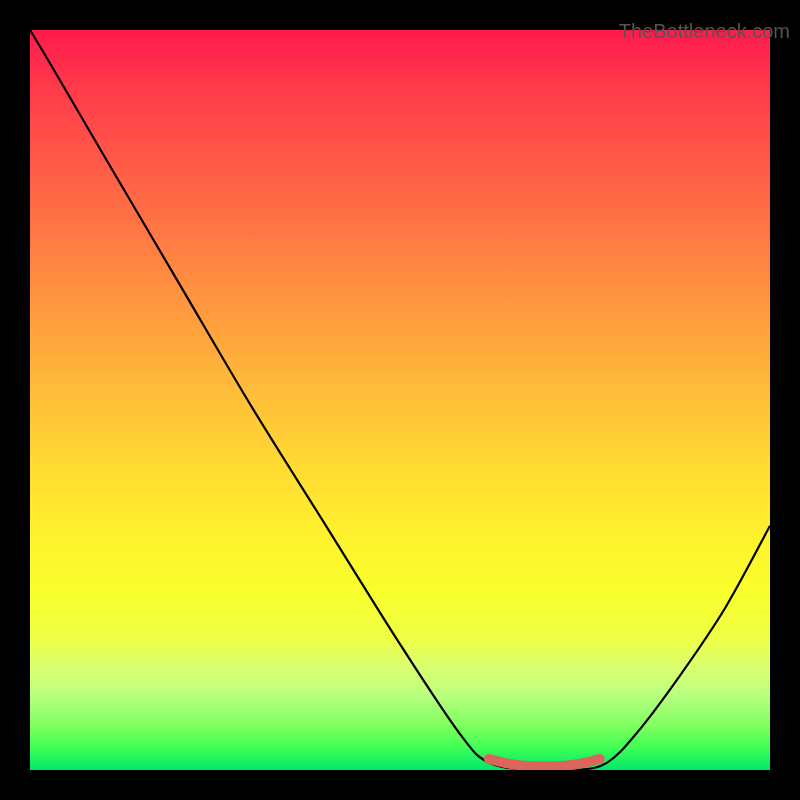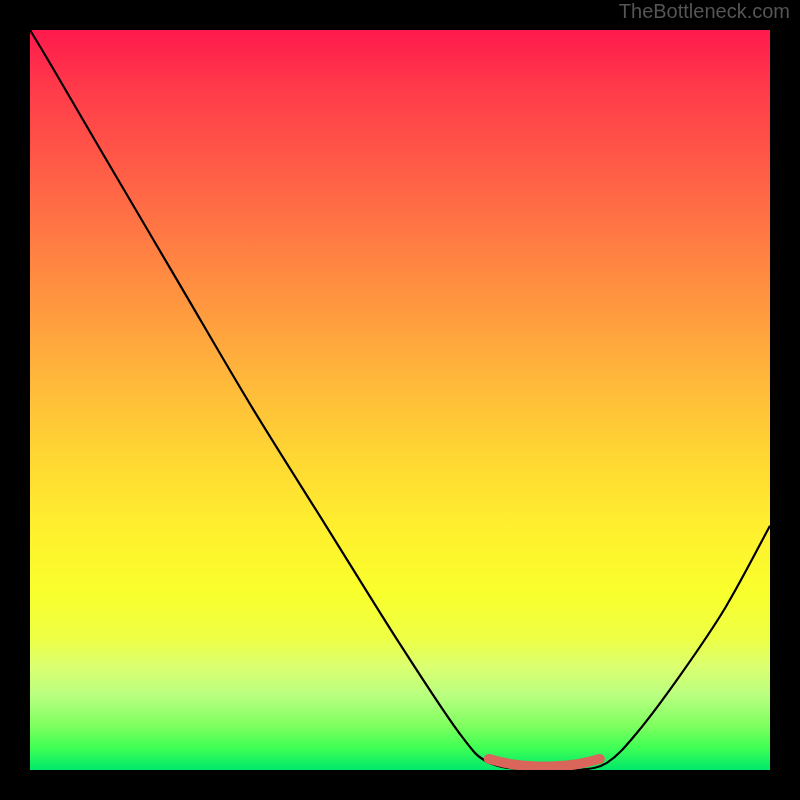--- a/index.html
+++ b/index.html
@@ -6,21 +6,21 @@
   body {
     width: 800px;
     height: 800px;
     background: #000;
     position: relative;
     font-family: Arial, sans-serif;
     overflow: hidden;
   }
   .watermark {
     position: absolute;
-    top: 0;
+    top: 20px;
     right: 10px;
     color: #555;
     font-size: 20px;
     font-weight: 500;
     z-index: 10;
   }
   .plot-area {
     position: absolute;
     left: 30px;
     top: 30px;

